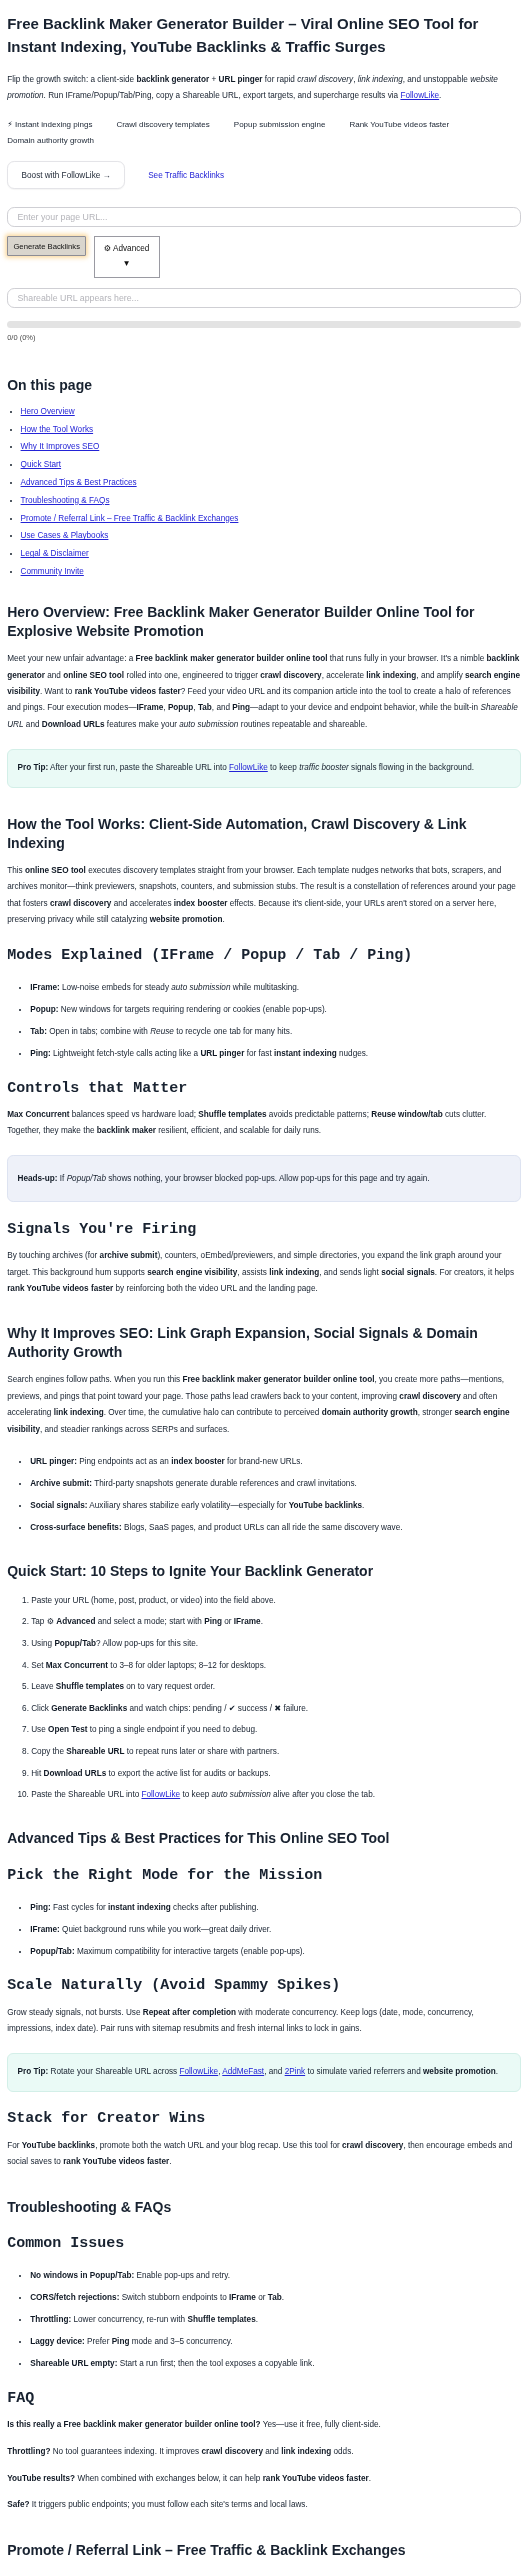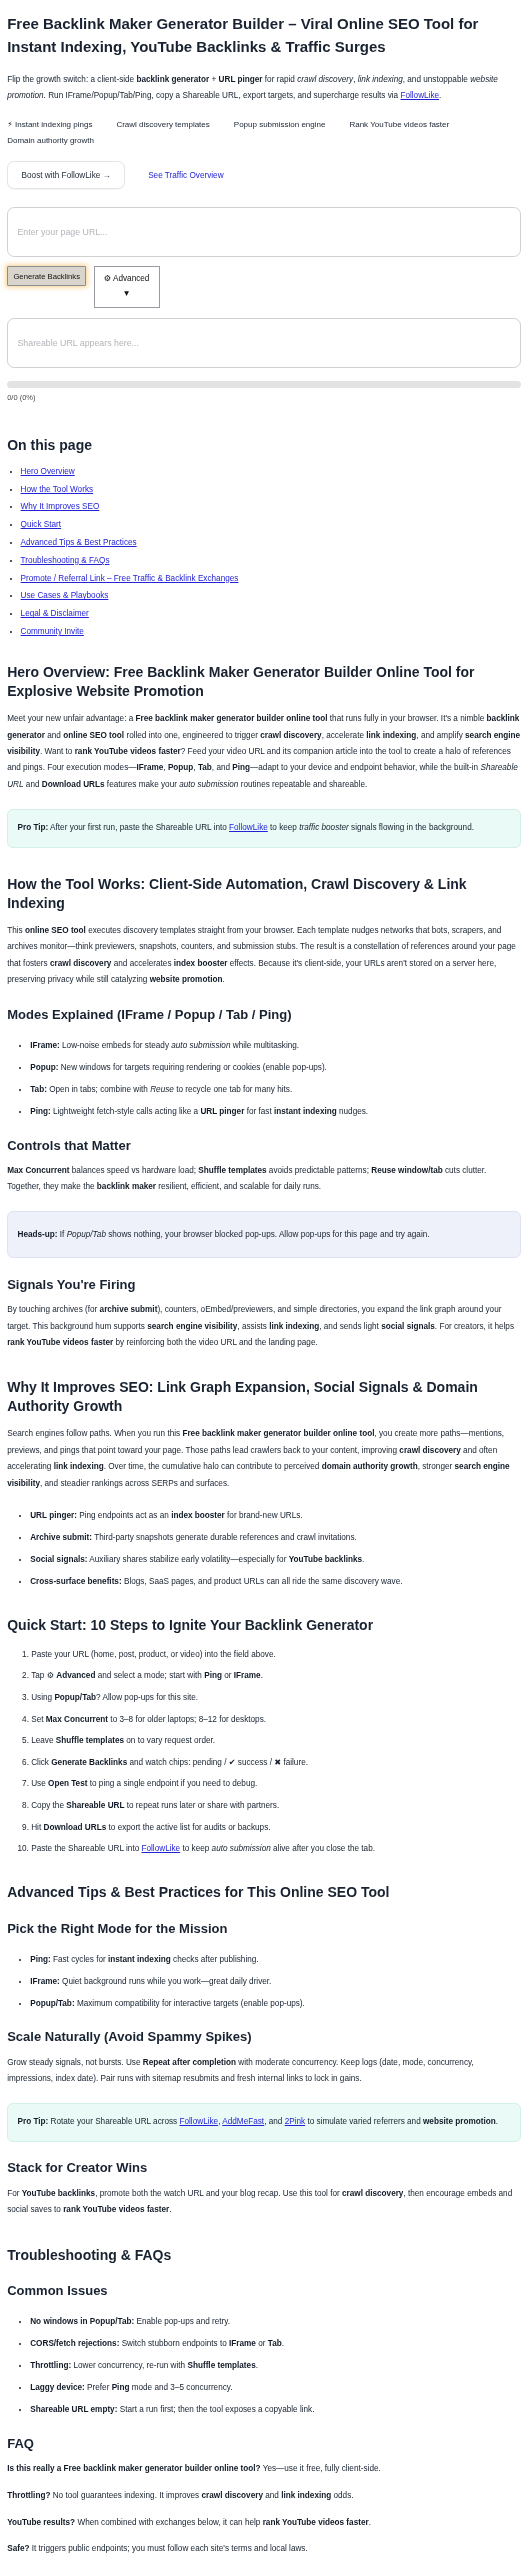--- a/index.html
+++ b/index.html
@@ -6,38 +6,38 @@
   body{
     font-family:"Liberation Sans","DejaVu Sans",sans-serif;
     color:#16202e;
     width:528px;
     box-sizing:border-box;
     padding:5.2px 7.2px 31px 7.2px;
   }
   
   h1{font-size:15px;line-height:1.5;margin:8.2px 0 7.2px;color:#182230;font-weight:700;}
   h2{font-size:14px;line-height:1.35;margin:27px 0 8.2px;color:#182230;font-weight:700;}
-  h3{font-size:13px;margin:18.5px 0 5.2px;color:#182230;font-weight:700;}
+  h3{font-size:15px;margin:18.5px 0 5.2px;color:#182230;font-weight:700;font-family:Liberation Mono, monospace;}
   p{font-size:8.2px;line-height:2.0;margin:10.3px 0;}
   b{color:#111a26;}
   a{color:#2323d6;}
   .plain-link{text-decoration:none;font-size:8.2px;}
   
   .lead{margin-top:13.4px;}
   .chips{display:flex;flex-wrap:wrap;column-gap:24px;row-gap:7.2px;margin:15.5px 0 13.4px;font-size:8px;color:#202a38;}
   .chip{white-space:nowrap;}
   .hdr-actions{display:flex;align-items:center;gap:23px;margin:15.5px 0 13.4px;}
   .pill-btn{
     display:inline-block;background:#fff;border:0.5px solid #e4e4e8;border-radius:7.2px;
     padding:8.8px 13.4px;font-size:8.2px;color:#1d2634;cursor:pointer;box-shadow:0 0.5px 1px rgba(0,0,0,.04);
     font-family:Liberation Sans, sans-serif;
   }
   
   .url-input{
-    width:100%;box-sizing:border-box;height:50px;border:0.8px solid #cfcfd4;border-radius:7.2px;
+    width:100%;box-sizing:border-box;height:20px;border:0.8px solid #cfcfd4;border-radius:7.2px;
     font-size:8.8px;padding:0 9.3px;color:#222;outline:none;font-family:inherit;margin:4.1px 0 2.1px;
   }
   .url-input::placeholder{color:#b4b4ba;}
   .tool-row{display:flex;align-items:flex-start;gap:5.2px;margin:7.2px 0 5.2px;}
   .bevel-btn{
     background:#d9d5cd;border:0.5px solid #8d8d95;border-radius:1px;color:#111;
     font-size:7.7px;padding:4.6px 5.2px;font-family:inherit;cursor:pointer;
   }
   .glow{box-shadow:0 0 4.6px 1.5px rgba(248,190,90,.55);}
   .advanced-btn{
@@ -78,21 +78,21 @@
 <div class="chips">
   <span class="chip">⚡ Instant indexing pings</span>
   <span class="chip">Crawl discovery templates</span>
   <span class="chip">Popup submission engine</span>
   <span class="chip">Rank YouTube videos faster</span>
   <span class="chip">Domain authority growth</span>
 </div>
 
 <div class="hdr-actions">
   <button class="pill-btn">Boost with FollowLike →</button>
-  <a href="#promote" class="plain-link">See Traffic Overview</a>
+  <a href="#promote" class="plain-link">See Traffic Backlinks</a>
 </div>
 
 <div>
   <input class="url-input" type="text" placeholder="Enter your page URL..." style="">
   <div class="tool-row">
     <button class="bevel-btn glow">Generate Backlinks</button>
     <button class="advanced-btn"><span>⚙ Advanced</span><br><span>▼</span></button>
   </div>
   <input class="url-input share-input" type="text" placeholder="Shareable URL appears here..." style="">
   <div class="progress"></div>

